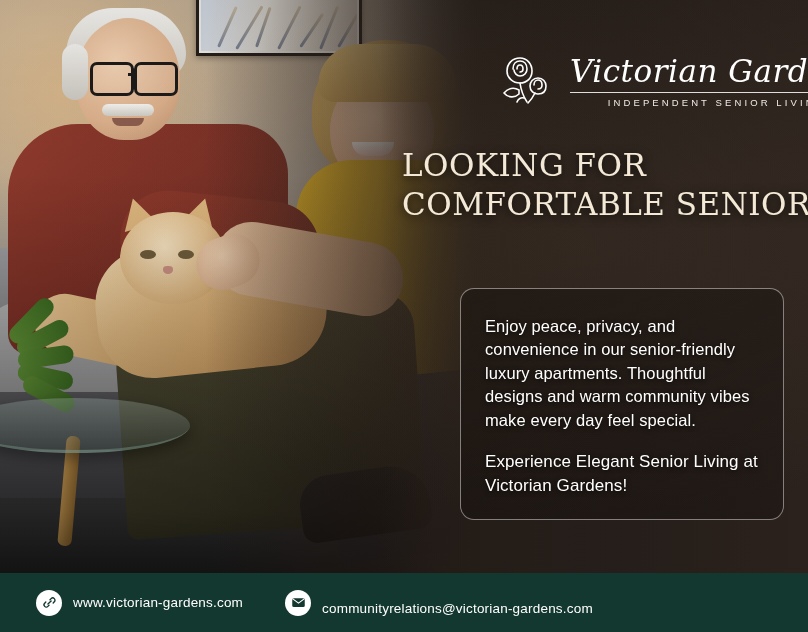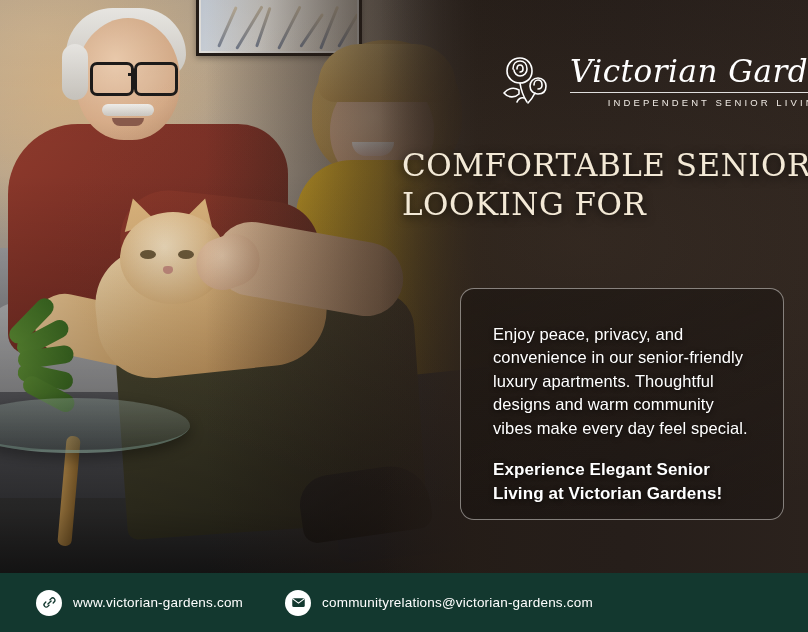--- a/index.html
+++ b/index.html
@@ -122,31 +122,31 @@
     font-family:"DejaVu Serif", serif;font-size:31px;line-height:1.27;
     color:#f3e9d6;letter-spacing:.5px;text-transform:uppercase;
     text-shadow:0 2px 10px rgba(0,0,0,.75);}
   .headline div{white-space:nowrap;}
 
   
   .card{position:absolute;left:460px;top:288px;width:324px;height:232px;
     border:1px solid rgba(216,214,210,.55);border-radius:14px;
     background:linear-gradient(160deg, rgba(22,17,14,.50), rgba(18,14,12,.34));
     box-sizing:border-box;padding:22px 20px 0 20px;}
-  .card p{margin:12px;color:#fff;font-size:16.5px;line-height:1.42;letter-spacing:.1px;
+  .card p{margin:4px;color:#fff;font-size:16.5px;line-height:1.42;letter-spacing:.1px;
     text-shadow:0 1px 5px rgba(0,0,0,.7);}
-  .card .cta{margin-top:18px;font-weight:bold;font-size:17px;line-height:1.38;}
+  .card .cta{margin-top:18px;font-weight:normal;font-size:17px;line-height:1.38;}
 
   
   .footer{position:absolute;left:0;top:573px;width:808px;height:59px;background:#13382f;
     display:flex;align-items:center;}
   .fitem{display:flex;align-items:center;gap:11px;}
   .fitem.web{margin-left:36px;}
   .fitem.tel{margin-left:46px;}
-  .fitem.mail{margin-left:42px;}
+  .fitem.mail{margin-left:42px;align-items:flex-end;}
   .fcircle{width:26px;height:26px;border-radius:50%;background:#fff;flex:none;
     display:flex;align-items:center;justify-content:center;}
   .ftext{color:#fff;font-size:13.5px;letter-spacing:.2px;white-space:nowrap;}
 </style>
 </head>
 <body>
 
 <div class="ad">
 
   <div class="photo">
@@ -236,22 +236,22 @@
       </g>
     </svg>
     <div class="logo-text">
       <div class="logo-name">Victorian Gardens</div>
       <div class="logo-rule"></div>
       <div class="logo-sub">INDEPENDENT SENIOR LIVING</div>
     </div>
   </div>
 
   <div class="headline">
+    <div>LOOKING FOR</div>
     <div>COMFORTABLE SENIOR</div>
-    <div>LOOKING FOR</div>
   </div>
 
   <div class="card">
     <p>Enjoy peace, privacy, and convenience in our senior-friendly luxury apartments. Thoughtful designs and warm community vibes make every day feel special.</p>
     <p class="cta">Experience Elegant Senior Living at Victorian Gardens!</p>
   </div>
 
   <div class="footer">
 
     <div class="fitem web">

